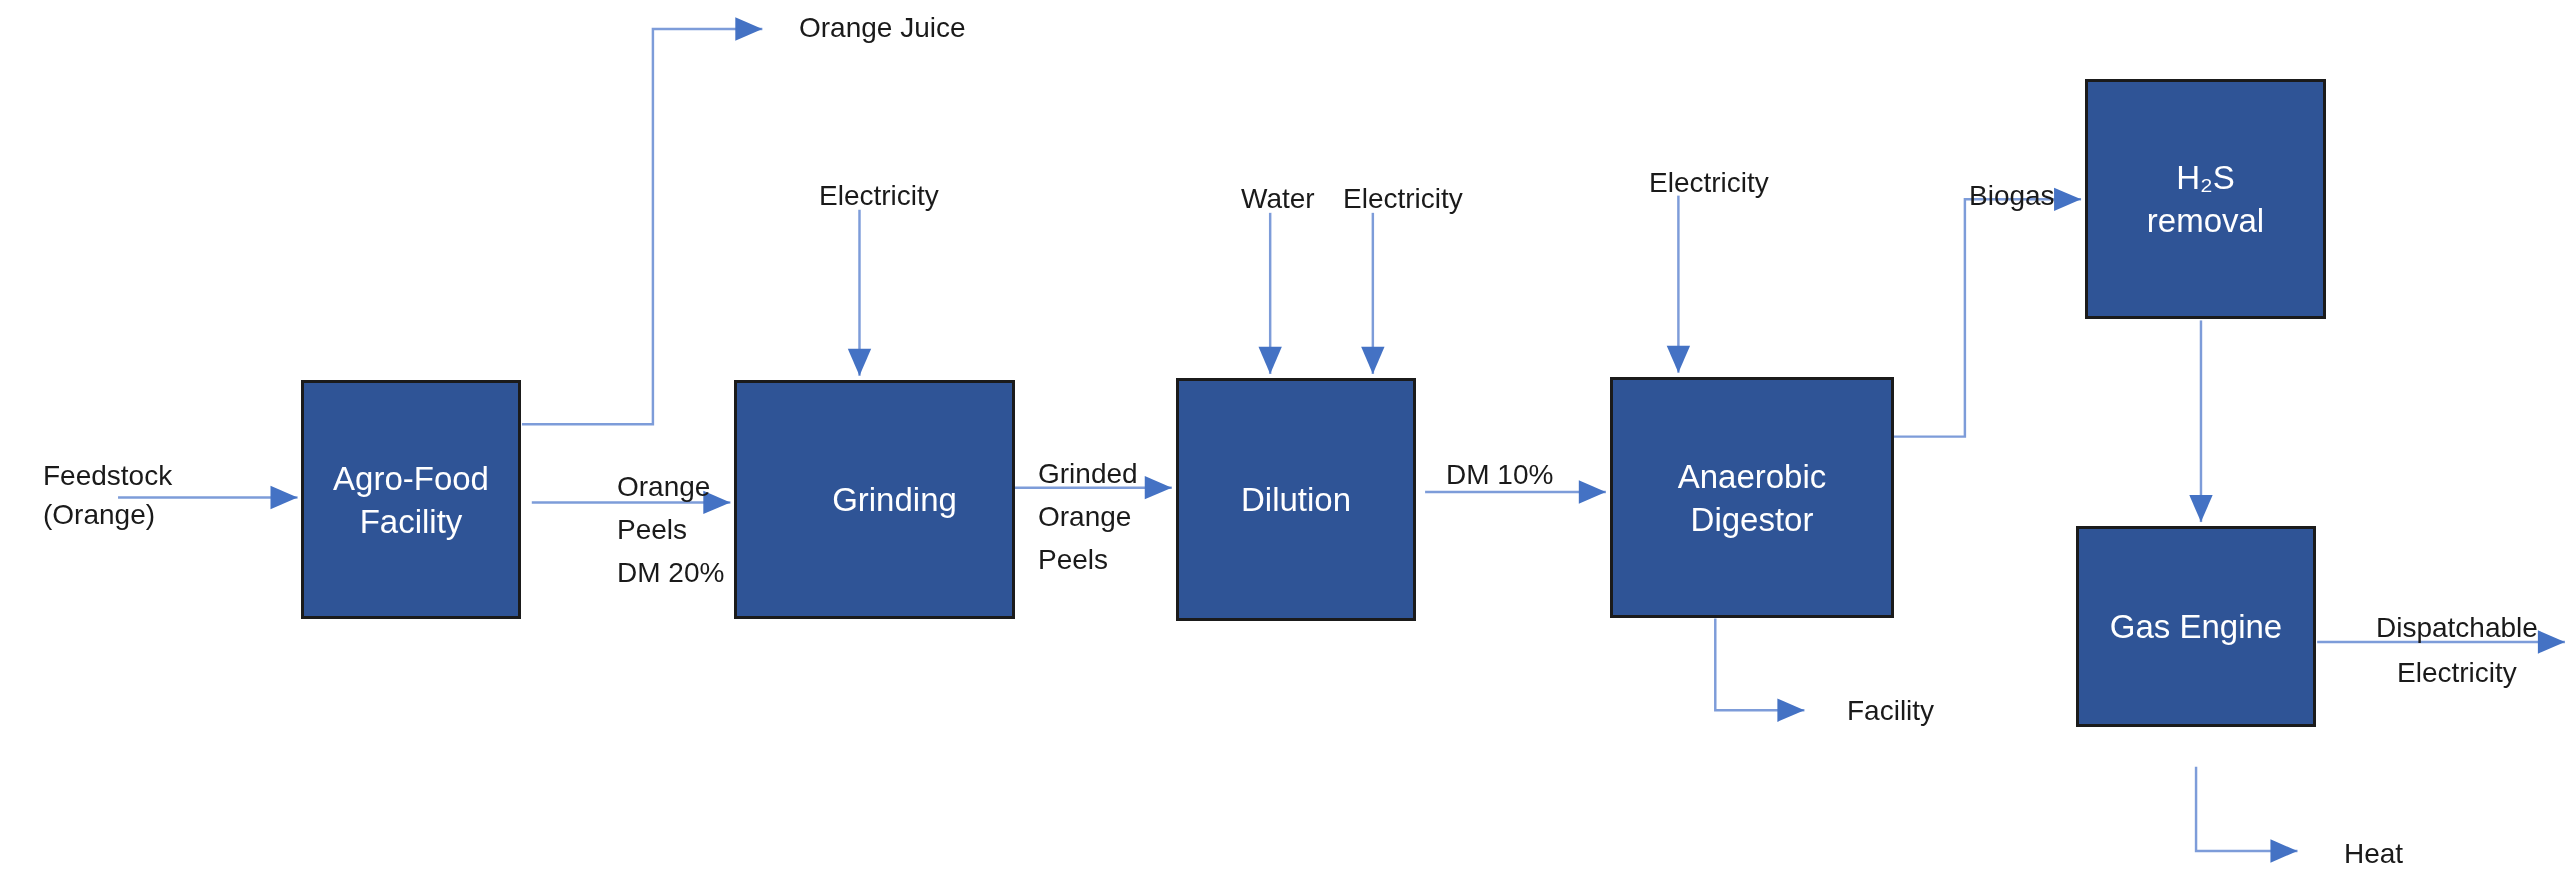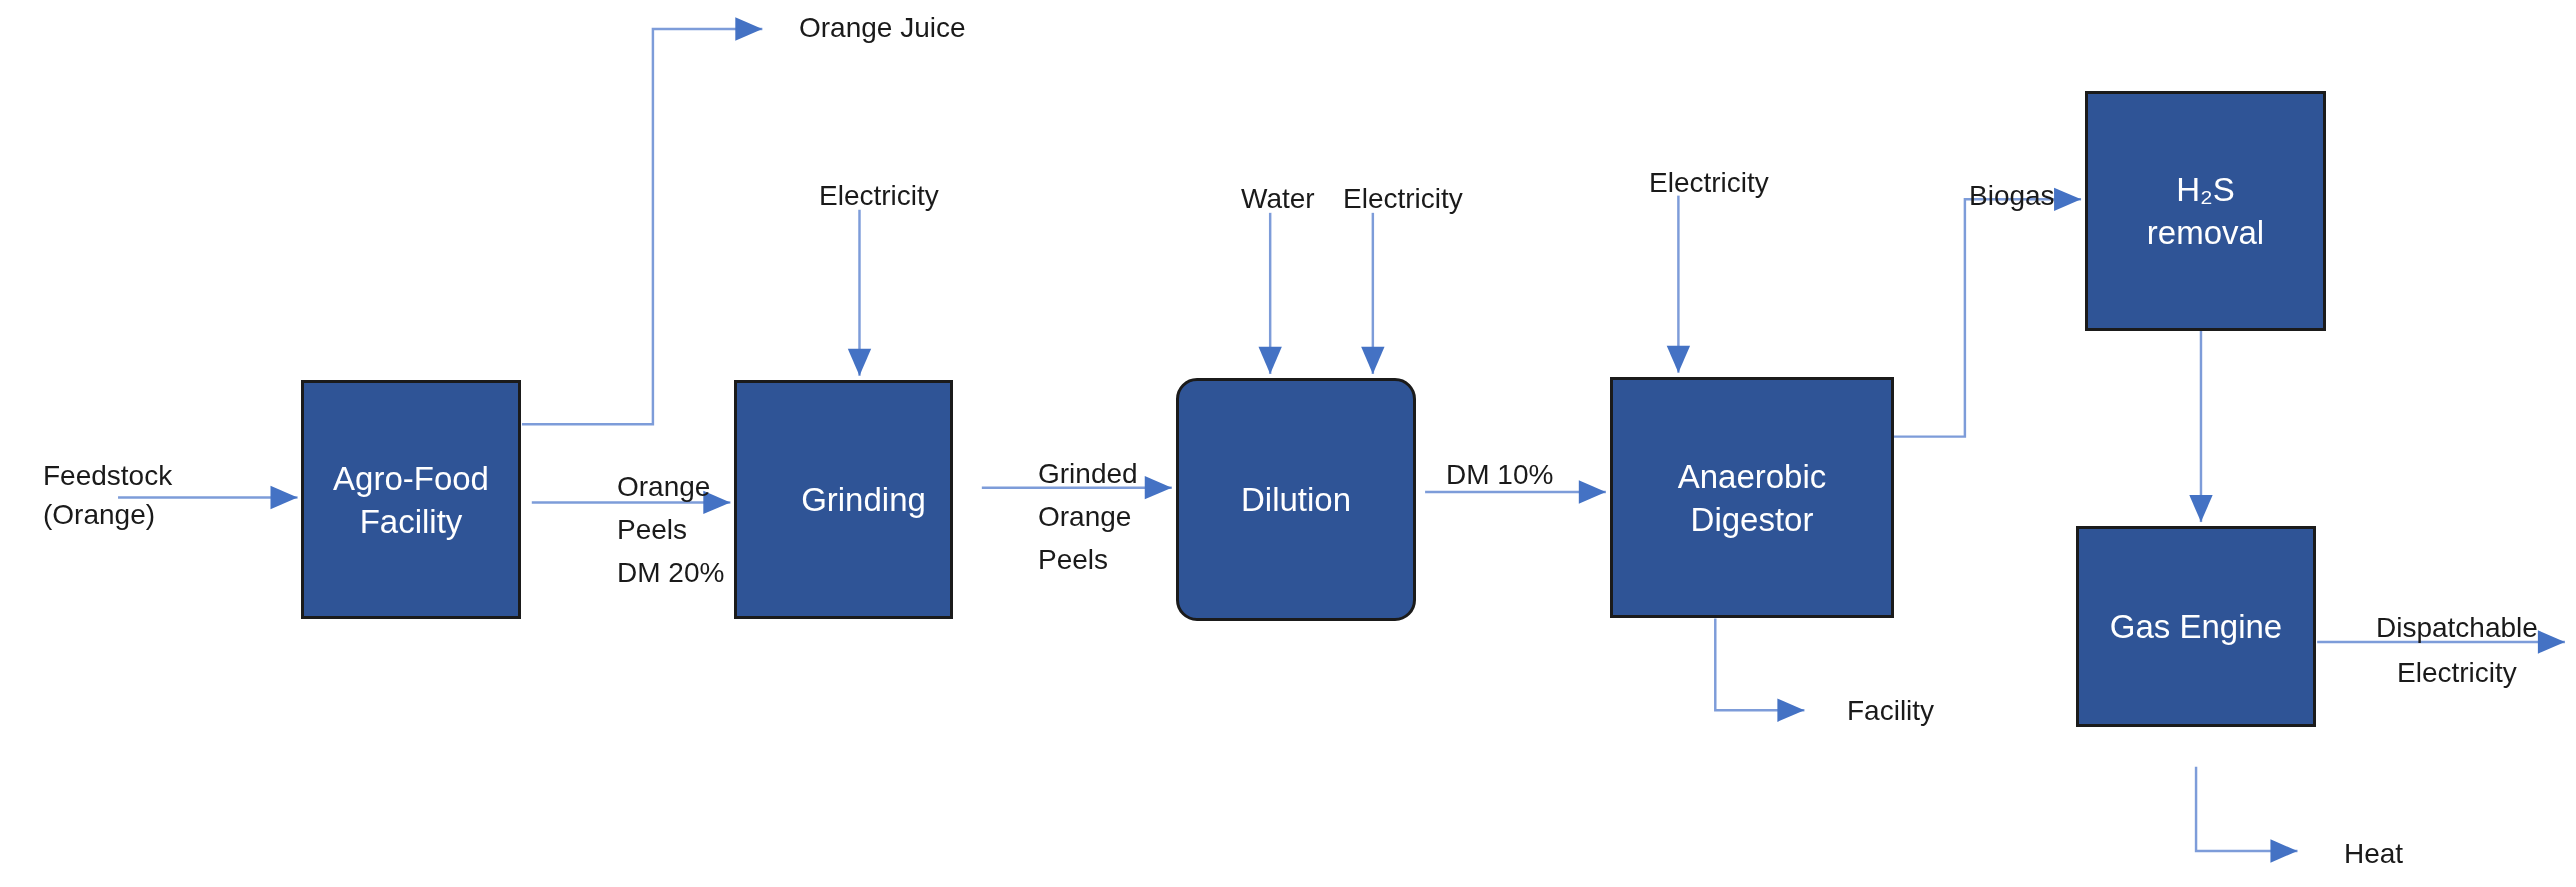--- a/index.html
+++ b/index.html
@@ -76,40 +76,40 @@
     <path class="connector" d="M3572,1247 L3572,1384 L3737,1384" marker-end="url(#ah)"></path>
   </svg>
 
   <div class="box" style="left:301px; top:380px; width:220px; height:239px;">
     <div class="box-label">
       <span>Agro-Food</span>
       <span>Facility</span>
     </div>
   </div>
 
-  <div class="box" style="left:734px; top:380px; width:219px; height:239px;padding-left:40px;">
+  <div class="box" style="left:734px; top:380px; width:281px; height:239px;padding-left:40px;">
     <div class="box-label">
       <span>Grinding</span>
     </div>
   </div>
 
-  <div class="box" style="left:1176px; top:378px; width:240px; height:243px;border-radius:21px;">
+  <div class="box" style="left:1176px; top:378px; width:240px; height:243px;">
     <div class="box-label">
       <span>Dilution</span>
     </div>
   </div>
 
   <div class="box" style="left:1610px; top:377px; width:284px; height:241px;">
     <div class="box-label">
       <span>Anaerobic</span>
       <span>Digestor</span>
     </div>
   </div>
 
-  <div class="box" style="left:2085px; top:91px; width:241px; height:240px;">
+  <div class="box" style="left:2085px; top:79px; width:241px; height:240px;">
     <div class="box-label">
       <span>H₂S</span>
       <span>removal</span>
     </div>
   </div>
 
   <div class="box" style="left:2076px; top:526px; width:240px; height:201px;">
     <div class="box-label">
       <span>Gas Engine</span>
     </div>

